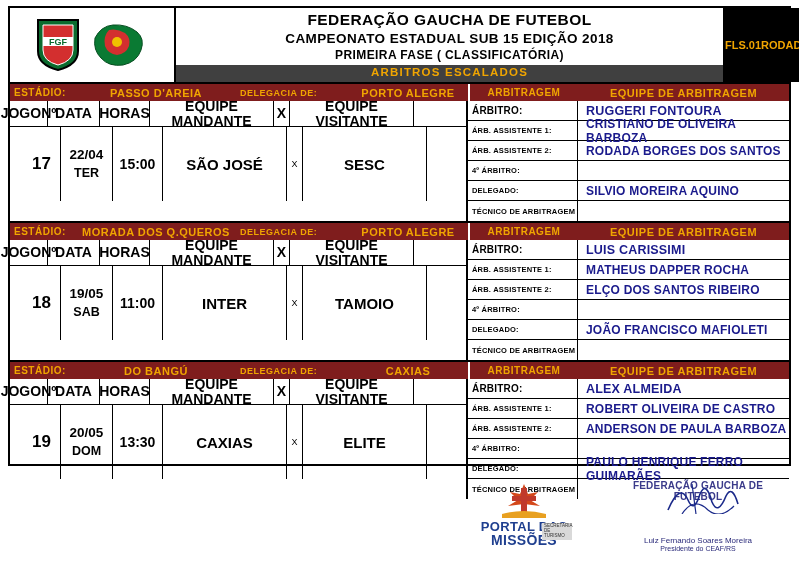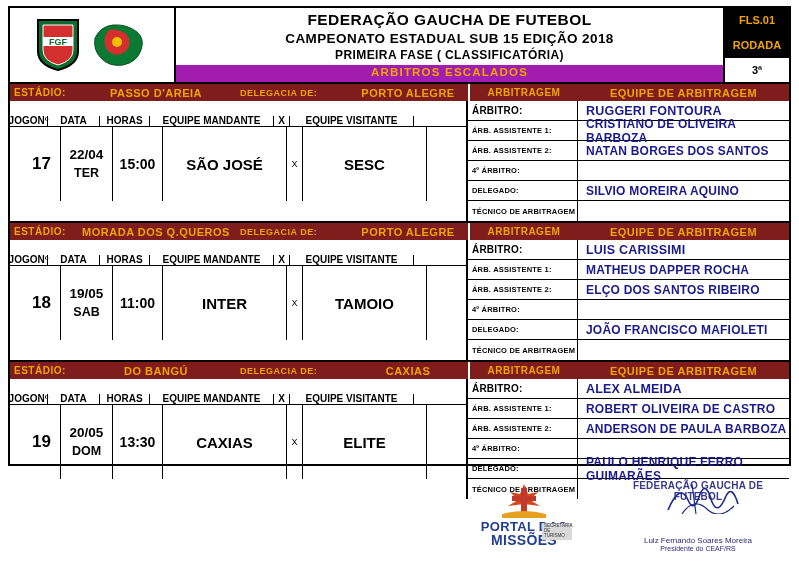--- a/index.html
+++ b/index.html
@@ -53,32 +53,31 @@
     font-weight: bold;
     letter-spacing: .4px;
     color: #000;
     line-height: 1;
     padding: 2px 0;
   }
   .hdr-l1 { font-size: 15.5px; padding-top: 4px; }
   .hdr-l2 { font-size: 13.5px; }
   .hdr-l3 { font-size: 12px; }
   .hdr-l4 {
-    background: #a21caf;
+    background: #404040;
     color: #f0a500;
     font-size: 11.5px;
     padding: 2px 0 3px;
     margin-top: 2px;
     letter-spacing: 1.2px;
   }
   .hdr-right {
     width: 66px;
     border-left: 2px solid #000;
     display: flex;
-    flex-direction: column;
   }
   .hdr-right .cell {
     flex: 1;
     display: flex;
     align-items: center;
     justify-content: center;
     font-weight: bold;
     font-size: 11px;
   }
   .cell-fls {
@@ -125,24 +124,23 @@
 
   .body { display: flex; }
   .left {
     width: 458px;
     border-right: 2px solid #000;
   }
   .subhdr {
     display: flex;
     height: 26px;
     border-bottom: 1px solid #000;
-    font-size: 10px;
+    font-size: 14px;
     font-weight: bold;
     text-align: center;
-    align-items: flex-end;
   }
   .subhdr > div {
     display: flex; align-items: center; justify-content: center;
     border-right: 1px solid #000;
     line-height: 1.05;
     padding: 0 1px;
   }
   .subhdr > div:last-child { border-right: none; }
   .c-jogo { width: 38px; }
   .c-data { width: 52px; }
@@ -331,21 +329,21 @@
           <div class="arow">
             <div class="alabel big">ÁRBITRO:</div>
             <div class="aval main">RUGGERI  FONTOURA</div>
           </div>
           <div class="arow">
             <div class="alabel">ÁRB. ASSISTENTE 1:</div>
             <div class="aval">CRISTIANO DE OLIVEIRA BARBOZA</div>
           </div>
           <div class="arow">
             <div class="alabel">ÁRB. ASSISTENTE 2:</div>
-            <div class="aval">NATAN BORGES DOS SANTOS</div>
+            <div class="aval">RODADA BORGES DOS SANTOS</div>
           </div>
           <div class="arow">
             <div class="alabel">4º ÁRBITRO:</div>
             <div class="aval"></div>
           </div>
           <div class="arow">
             <div class="alabel">DELEGADO:</div>
             <div class="aval">SILVIO MOREIRA AQUINO</div>
           </div>
           <div class="arow">

